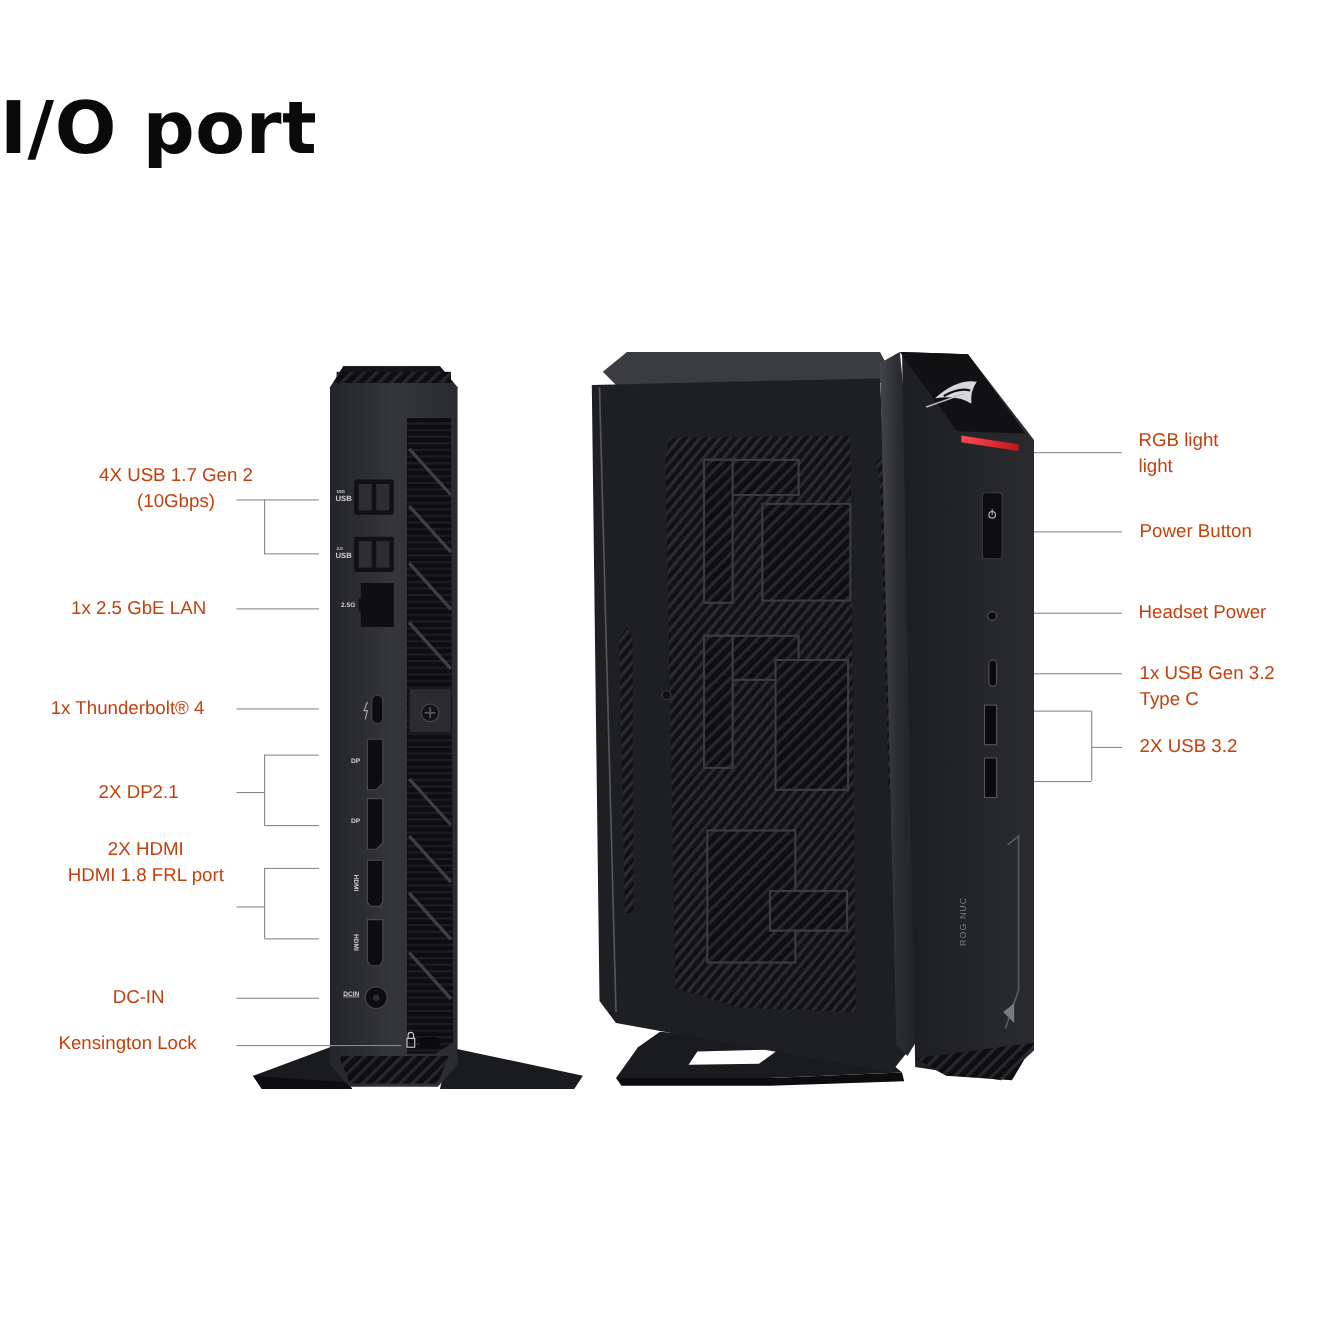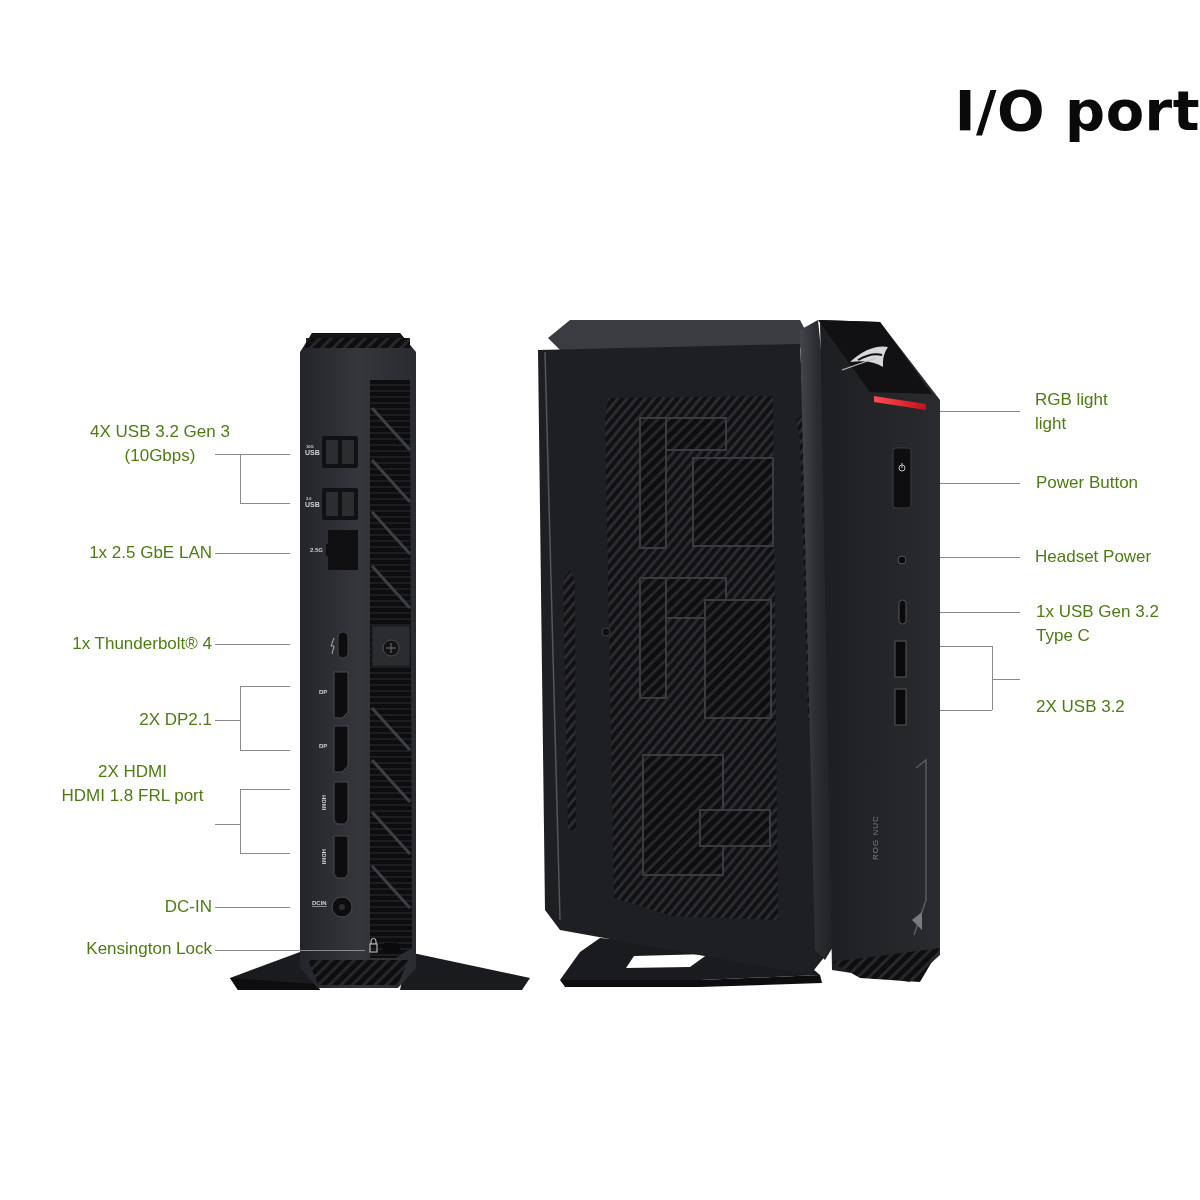--- a/index.html
+++ b/index.html
@@ -1,29 +1,29 @@
 <!DOCTYPE html>
 <html><head>
 <meta charset="utf-8">
 <style>
   * { box-sizing: border-box; margin: 0; padding: 0; }
   html, body { width: 1200px; height: 1200px; background: #ffffff; overflow: hidden; }
   body { position: relative; font-family: "Liberation Sans", "DejaVu Sans", sans-serif; color: #111; }
 
   .title {
-    position: absolute; left: 0; top: 78px; width: 1200px; text-align: right;
-    font-size: 56px; font-weight: 700; letter-spacing: 0.5px; color: #0a0a0a;
+    position: absolute; left: 0; top: 78px; width: 1200px; text-align: left;
+    font-size: 66px; font-weight: 700; letter-spacing: 0.5px; color: #0a0a0a;
     font-family: "DejaVu Sans", sans-serif;
   }
 
   .label {
-    position: absolute; font-size: 17px; line-height: 24px; color: #4d7c0f;
+    position: absolute; font-size: 17px; line-height: 24px; color: #c2410c;
     font-family: "Liberation Sans", "DejaVu Sans", sans-serif; white-space: nowrap;
   }
-  .label.left { text-align: right; }
+  .label.left { text-align: center; }
   .label.left.center { text-align: center; }
   .label.right { text-align: left; }
 
   .line { position: absolute; background: #8a8a8a; }
   .hline { height: 1px; }
   .vline { width: 1px; }
 
   svg.device { position: absolute; left: 0; top: 0; }
 </style>
 </head>
@@ -196,21 +196,21 @@
       <rect x="640" y="578" width="26" height="120"></rect>
       <rect x="705" y="600" width="66" height="118"></rect>
       <rect x="643" y="755" width="80" height="120"></rect>
       <rect x="700" y="810" width="70" height="36"></rect>
     </g>
     <circle cx="606" cy="632" r="4" fill="#101012" stroke="#3a3b40"></circle>
   </g>
 </svg>
 
 <div class="label left center" style="left:60px; top:420px; width:200px;">
-  <div>4X USB 3.2 Gen 3</div>
+  <div>4X USB 1.7 Gen 2</div>
   <div>(10Gbps)</div>
 </div>
 <div class="line hline" style="left:215px; top:454px; width:75px;"></div>
 <div class="line vline" style="left:240px; top:454px; height:50px;"></div>
 <div class="line hline" style="left:240px; top:503px; width:50px;"></div>
 
 <div class="label left" style="left:40px; top:541px; width:172px;">1x 2.5 GbE LAN</div>
 <div class="line hline" style="left:215px; top:553px; width:75px;"></div>
 
 <div class="label left" style="left:20px; top:632px; width:192px;">1x Thunderbolt® 4</div>
@@ -252,13 +252,13 @@
 <div class="line hline" style="left:940px; top:612px; width:80px;"></div>
 <div class="label right" style="left:1036px; top:600px;">
   <div>1x USB Gen 3.2</div>
   <div>Type C</div>
 </div>
 
 <div class="line hline" style="left:940px; top:646px; width:52px;"></div>
 <div class="line vline" style="left:992px; top:646px; height:64px;"></div>
 <div class="line hline" style="left:940px; top:710px; width:52px;"></div>
 <div class="line hline" style="left:992px; top:679px; width:28px;"></div>
-<div class="label right" style="left:1036px; top:667px;margin-top:28px;">2X USB 3.2</div>
+<div class="label right" style="left:1036px; top:667px;">2X USB 3.2</div>
 
 </body></html>

